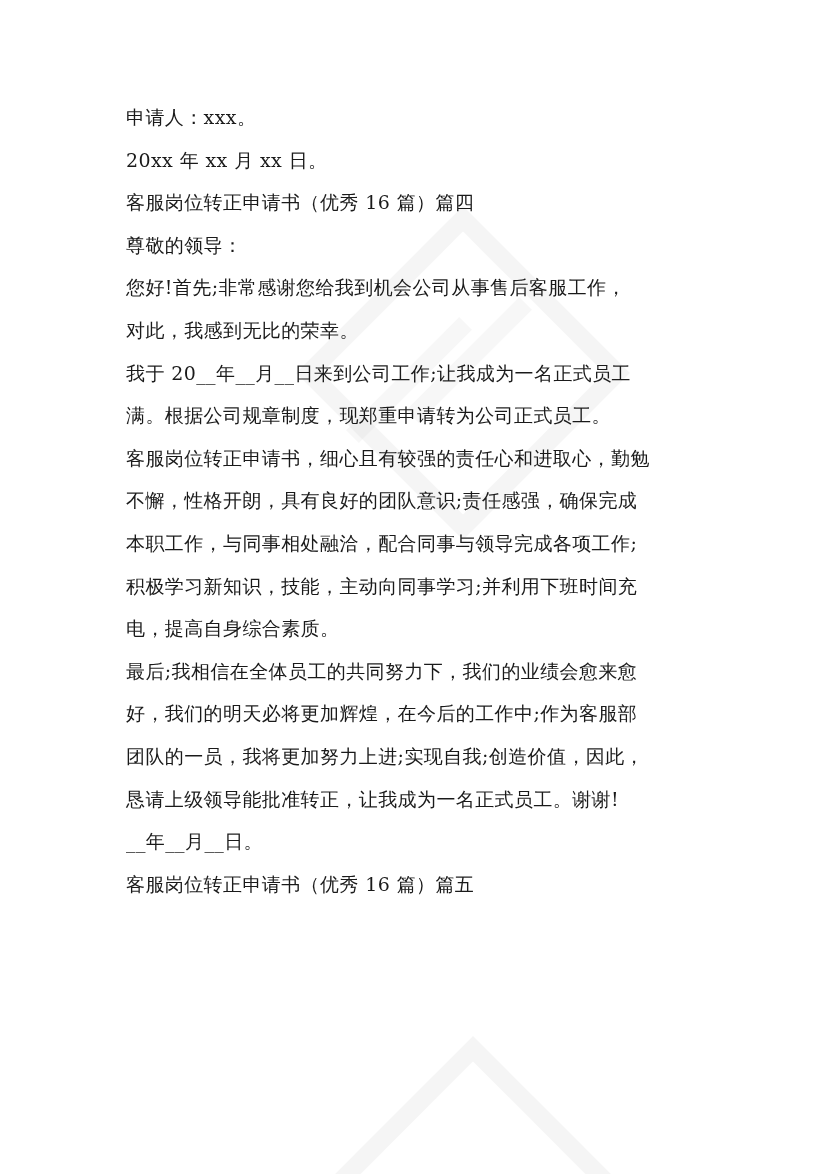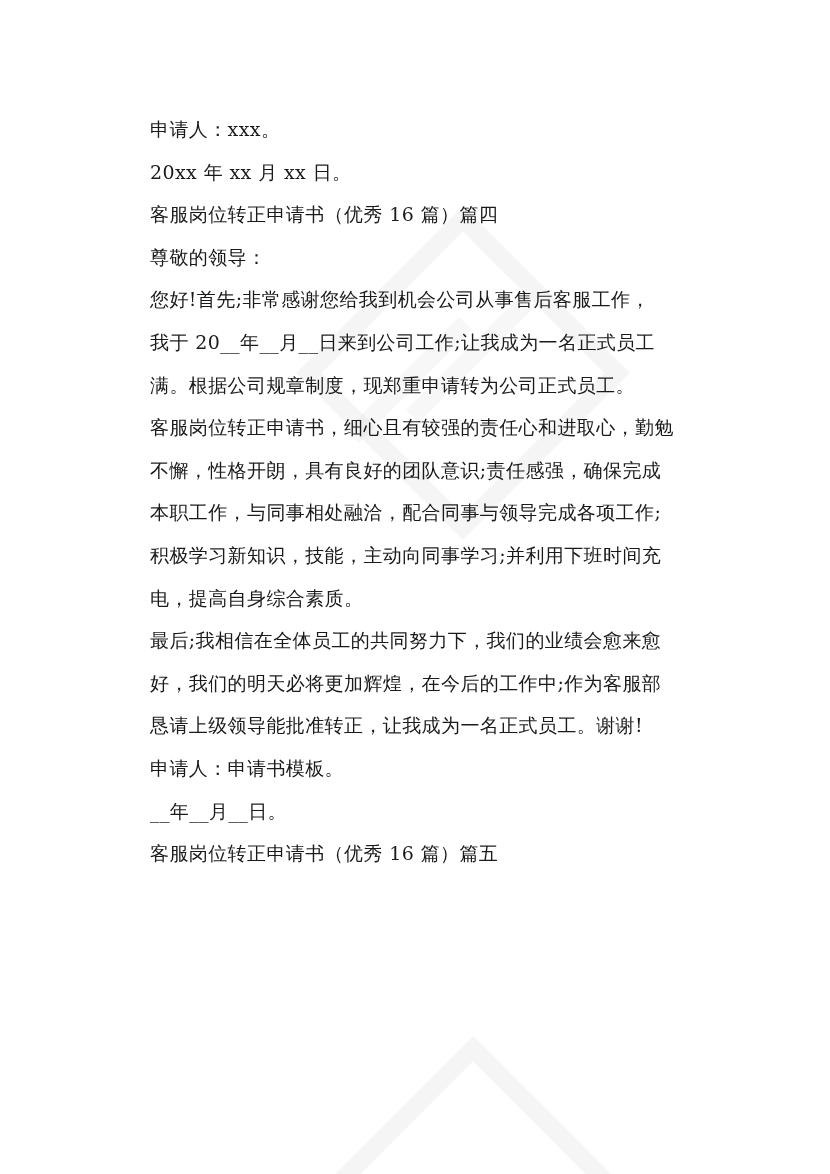--- a/index.html
+++ b/index.html
@@ -35,23 +35,22 @@
     position: absolute;
     background: rgba(200,200,200,0.15);
     transform: rotate(45deg);
     pointer-events: none;
   }
   .wmi1 { left: 400px; top: 300px; width: 18px; height: 160px; }
   .wmi2 { left: 460px; top: 280px; width: 18px; height: 160px; }
   .content {
     position: absolute;
     left: 126px;
-    top: 108px;
+    top: 96px;
     width: 560px;
-    margin-left: 24px;
   }
   .line {
     font-size: 19px;
     line-height: 42.6px;
     height: 42.6px;
     white-space: nowrap;
     letter-spacing: 0.4px;
   }
 </style>
 </head>
@@ -62,27 +61,28 @@
   <div class="wm-inner wmi1"></div>
   <div class="wm-inner wmi2"></div>
   <div class="watermark wm2"></div>
 
   <div class="content">
     <div class="line">申请人：xxx。</div>
     <div class="line">20xx 年 xx 月 xx 日。</div>
     <div class="line">客服岗位转正申请书（优秀 16 篇）篇四</div>
     <div class="line">尊敬的领导：</div>
     <div class="line">您好!首先;非常感谢您给我到机会公司从事售后客服工作，</div>
+    <div class="line">对此，我感到无比的荣幸。</div>
     <div class="line">我于 20__年__月__日来到公司工作;让我成为一名正式员工</div>
     <div class="line">满。根据公司规章制度，现郑重申请转为公司正式员工。</div>
     <div class="line">客服岗位转正申请书，细心且有较强的责任心和进取心，勤勉</div>
     <div class="line">不懈，性格开朗，具有良好的团队意识;责任感强，确保完成</div>
     <div class="line">本职工作，与同事相处融洽，配合同事与领导完成各项工作;</div>
     <div class="line">积极学习新知识，技能，主动向同事学习;并利用下班时间充</div>
     <div class="line">电，提高自身综合素质。</div>
     <div class="line">最后;我相信在全体员工的共同努力下，我们的业绩会愈来愈</div>
     <div class="line">好，我们的明天必将更加辉煌，在今后的工作中;作为客服部</div>
+    <div class="line">团队的一员，我将更加努力上进;实现自我;创造价值，因此，</div>
     <div class="line">恳请上级领导能批准转正，让我成为一名正式员工。谢谢!</div>
-    <div class="line">申请人：申请书模板。</div>
     <div class="line">__年__月__日。</div>
     <div class="line">客服岗位转正申请书（优秀 16 篇）篇五</div>
   </div>
 </div>
 
 </body></html>

